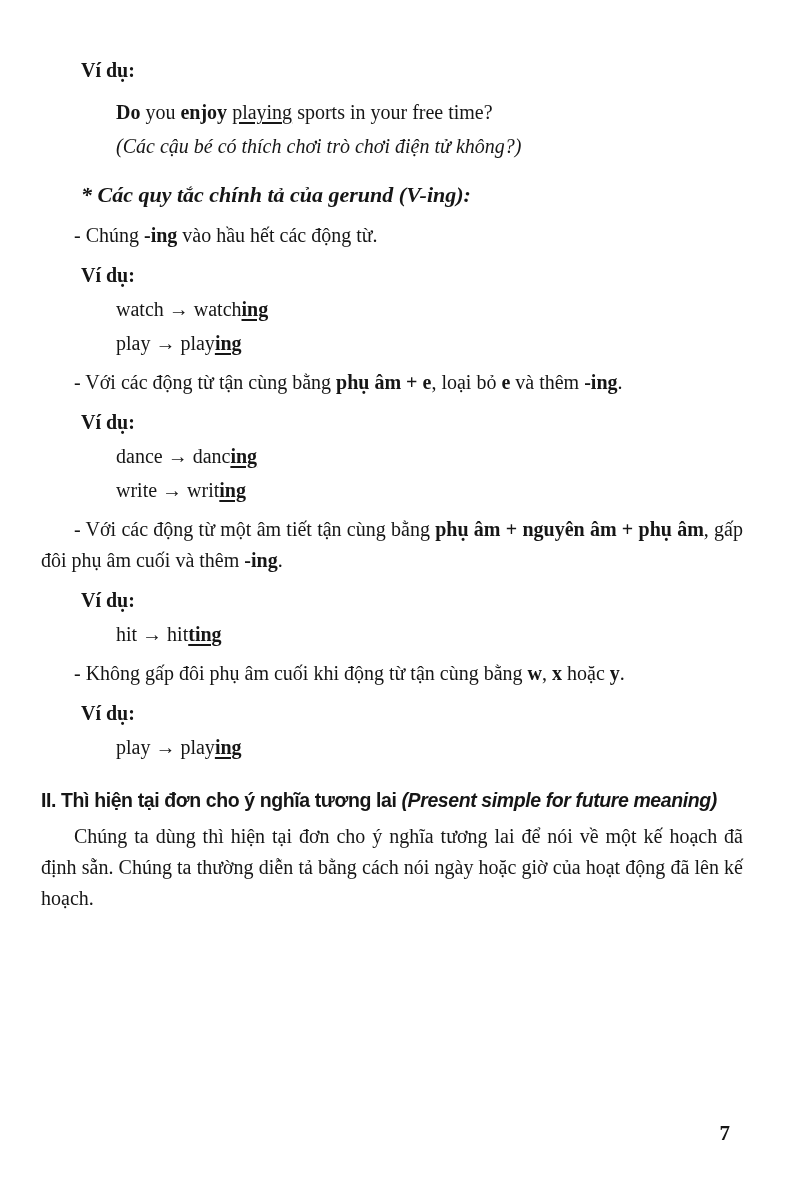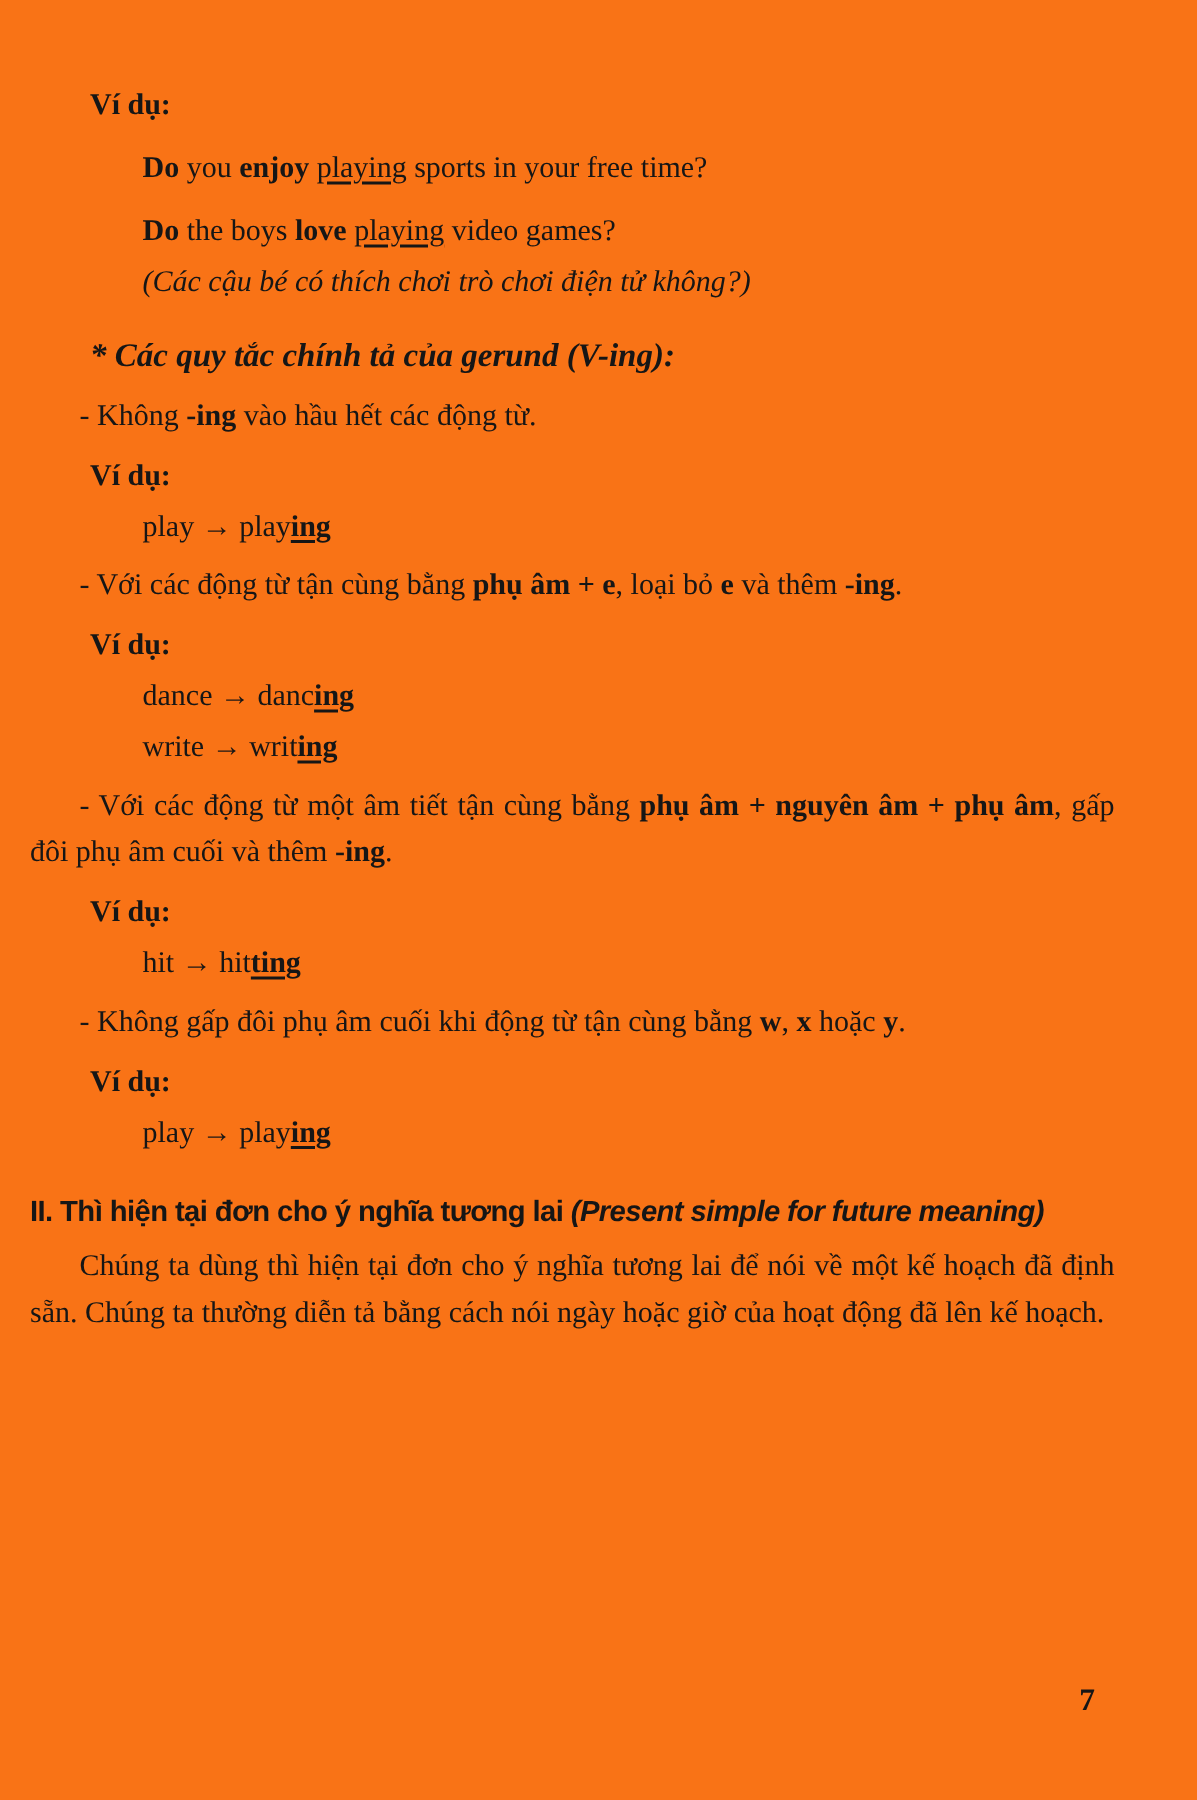--- a/index.html
+++ b/index.html
@@ -5,23 +5,23 @@
   html, body {
     margin: 0;
     padding: 0;
     background: #e8e8e8;
   }
   .page {
     position: relative;
     width: 798px;
     height: 1200px;
     margin: 0 auto;
-    background: #f97316;
+    background: #ffffff;
     box-sizing: border-box;
-    padding: 46px 55px 0 20px;
+    padding: 46px 55px 0 41px;
     font-family: "Liberation Serif", serif;
     font-size: 20px;
     line-height: 1.55;
     color: #161616;
     overflow: hidden;
   }
   .block { margin: 3px 0; }
   .b { font-weight: bold; }
   .i { font-style: italic; }
   .u { text-decoration: underline; text-underline-offset: 3px; }
@@ -79,25 +79,25 @@
     color: #161616;
   }
 </style>
 </head>
 <body>
 
 <div class="page">
   <div>
       <div class="block label"><span class="b">Ví dụ:</span></div>
       <div class="block example"><span class="b">Do</span><span> you </span><span class="b">enjoy</span><span> </span><span class="u">playing</span><span> sports in your free time?</span></div>
-      <div class="block example"><span class="b">Do</span><span> the boys </span><span class="b">love</span><span> </span><span class="u">playing</span><span> video games?</span></div>
       <div class="block translation"><span class="i">(Các cậu bé có thích chơi trò chơi điện tử không?)</span></div>
       <div class="block rule-heading"><span class="b i">* Các quy tắc chính tả của gerund (V-ing):</span></div>
-      <div class="block rule"><span>- Không </span><span class="b">-ing</span><span> vào hầu hết các động từ.</span></div>
+      <div class="block rule"><span>- Chúng </span><span class="b">-ing</span><span> vào hầu hết các động từ.</span></div>
       <div class="block label"><span class="b">Ví dụ:</span></div>
+      <div class="block arrow"><span>watch → watch</span><span class="b u">ing</span></div>
       <div class="block arrow"><span>play → play</span><span class="b u">ing</span></div>
       <div class="block rule"><span>- Với các động từ tận cùng bằng </span><span class="b">phụ âm + e</span><span>, loại bỏ </span><span class="b">e</span><span> và thêm </span><span class="b">-ing</span><span>.</span></div>
       <div class="block label"><span class="b">Ví dụ:</span></div>
       <div class="block arrow"><span>dance → danc</span><span class="b u">ing</span></div>
       <div class="block arrow"><span>write → writ</span><span class="b u">ing</span></div>
       <div class="block rule"><span>- Với các động từ một âm tiết tận cùng bằng </span><span class="b">phụ âm + nguyên âm + phụ âm</span><span>, gấp đôi phụ âm cuối và thêm </span><span class="b">-ing</span><span>.</span></div>
       <div class="block label"><span class="b">Ví dụ:</span></div>
       <div class="block arrow"><span>hit → hit</span><span class="b u">ting</span></div>
       <div class="block rule"><span>- Không gấp đôi phụ âm cuối khi động từ tận cùng bằng </span><span class="b">w</span><span>, </span><span class="b">x</span><span> hoặc </span><span class="b">y</span><span>.</span></div>
       <div class="block label"><span class="b">Ví dụ:</span></div>

